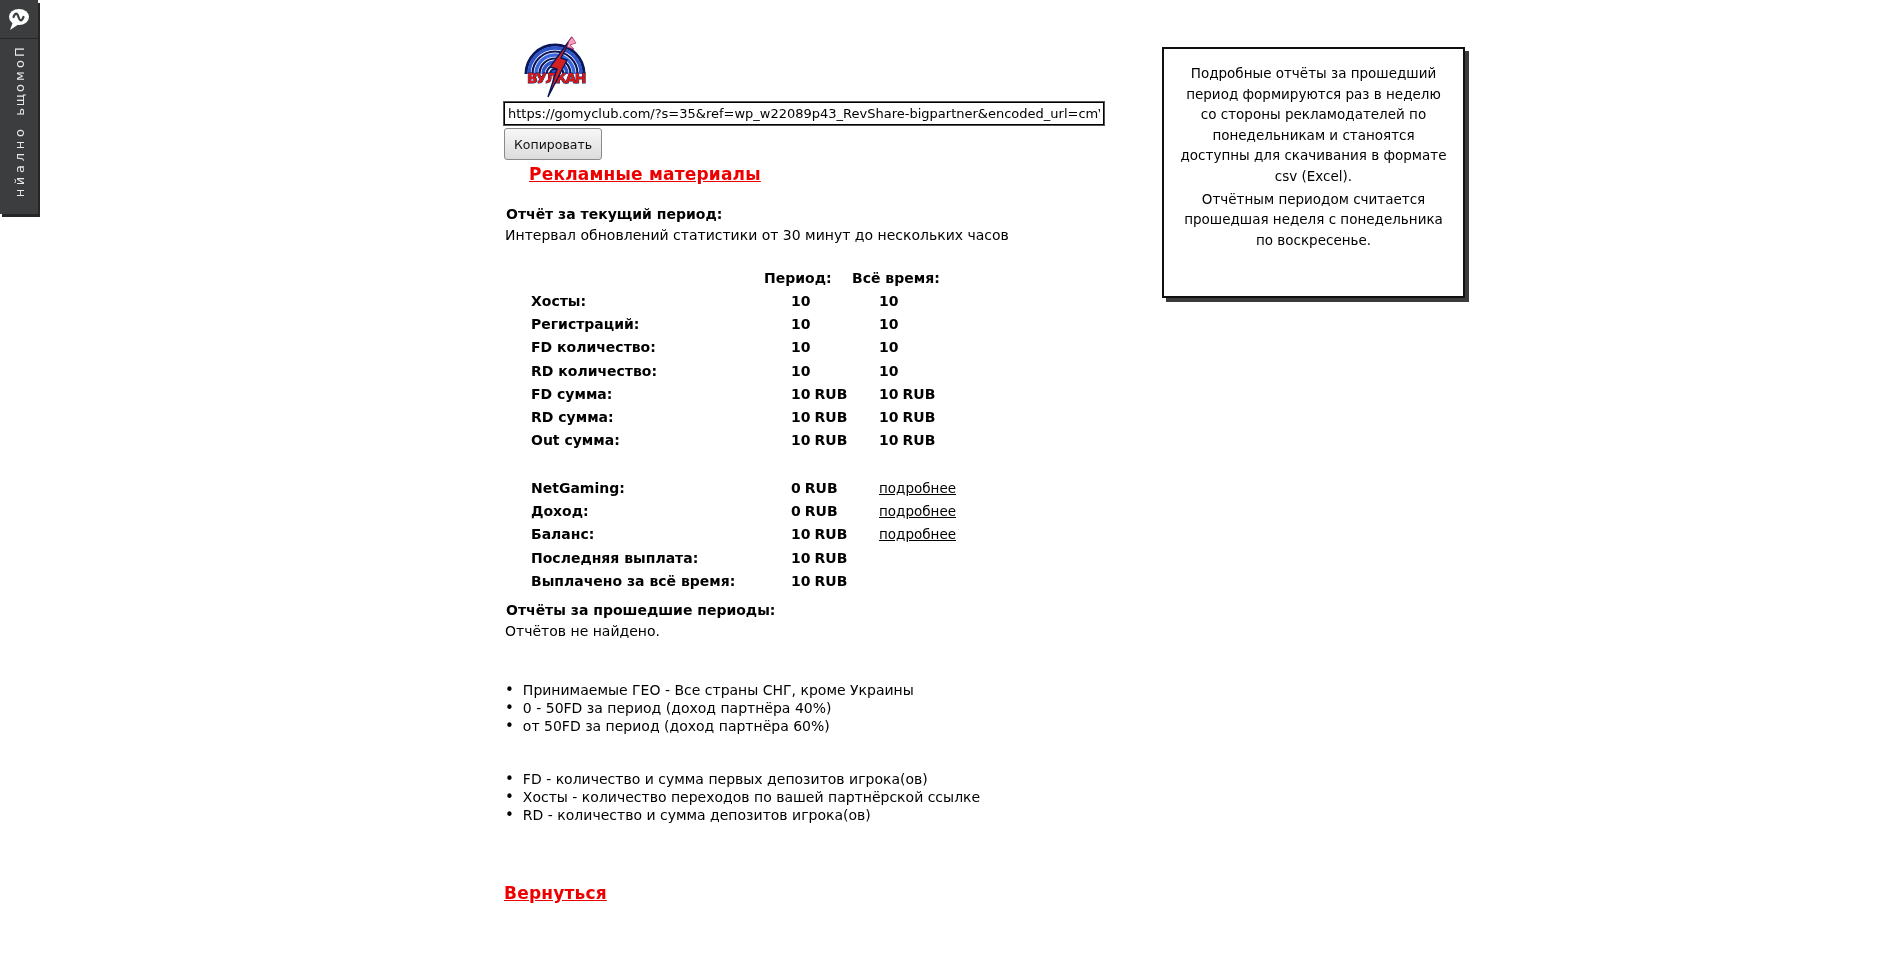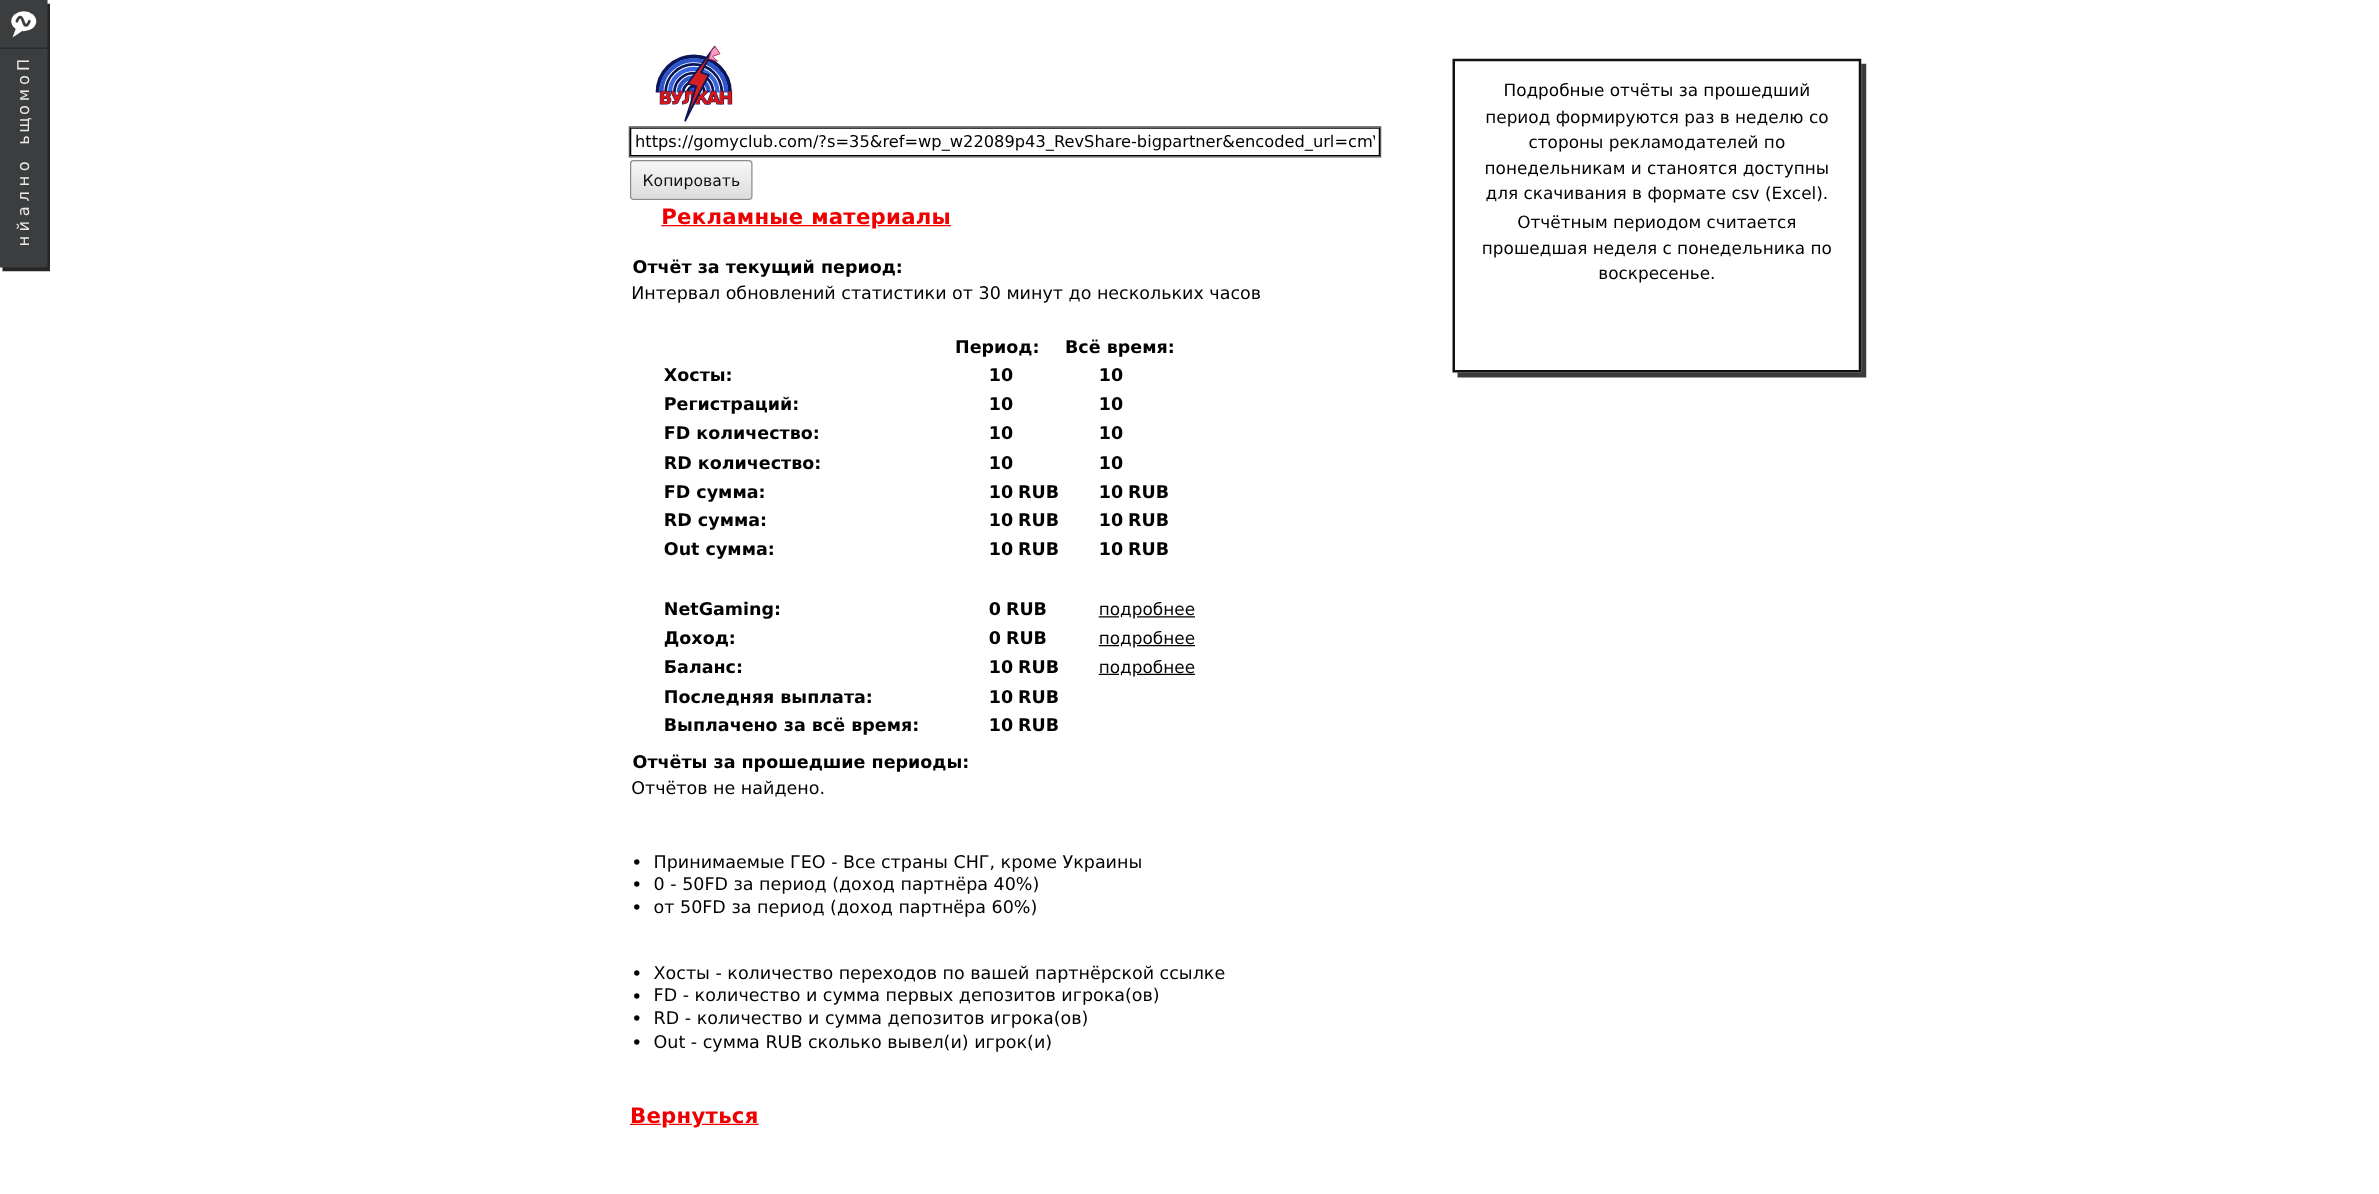--- a/index.html
+++ b/index.html
@@ -58,21 +58,21 @@
   .more-link { color:#000; font-size:13.5px; text-decoration:underline; cursor:pointer; }
 
   
   .blist { list-style:none; font-size:14px; }
   .blist li { height:18.2px; display:flex; align-items:center; }
   .blist li::before { content:"\2022"; margin-right:9px; font-size:15px; }
   .terms-list { left:505px; top:681px; }
   .defs-list  { left:505px; top:770px; }
 
   
-  .info-box { left:1162px; top:47px; width:327px; height:251px; background:#fff;
+  .info-box { left:1162px; top:47px; width:303px; height:251px; background:#fff;
               border:2px solid #101010; box-shadow:4px 4px 0 #3b3b3b;
               padding:14px 14px 0 14px; text-align:center; }
   .info-box p { font-size:13.5px; line-height:20.6px; }
   .info-box .p2 { margin-top:2px; }
 </style>
 </head>
 <body>
 
 <div class="abs chat-tab">
   <div class="chat-icon-cell">
@@ -205,24 +205,23 @@
 <div class="abs sec-title t-past-title">Отчёты за прошедшие периоды:</div>
 <div class="abs sec-sub t-past-empty">Отчётов не найдено.</div>
 
 <ul class="abs blist terms-list">
   <li>Принимаемые ГЕО - Все страны СНГ, кроме Украины</li>
   <li>0 - 50FD за период (доход партнёра 40%)</li>
   <li>от 50FD за период (доход партнёра 60%)</li>
 </ul>
 
 <ul class="abs blist defs-list">
+  <li>FD - количество и сумма первых депозитов игрока(ов)</li>
   <li>Хосты - количество переходов по вашей партнёрской ссылке</li>
-  <li>FD - количество и сумма первых депозитов игрока(ов)</li>
   <li>RD - количество и сумма депозитов игрока(ов)</li>
-  <li>Out - сумма RUB сколько вывел(и) игрок(и)</li>
 </ul>
 
 <a class="abs red-link back-link">Вернуться</a>
 
 <div class="abs info-box">
   <p>Подробные отчёты за прошедший период формируются раз в неделю со стороны рекламодателей по понедельникам и станоятся доступны для скачивания в формате csv (Excel).</p>
   <p class="p2">Отчётным периодом считается прошедшая неделя с понедельника по воскресенье.</p>
 </div>
 
 </body></html>

